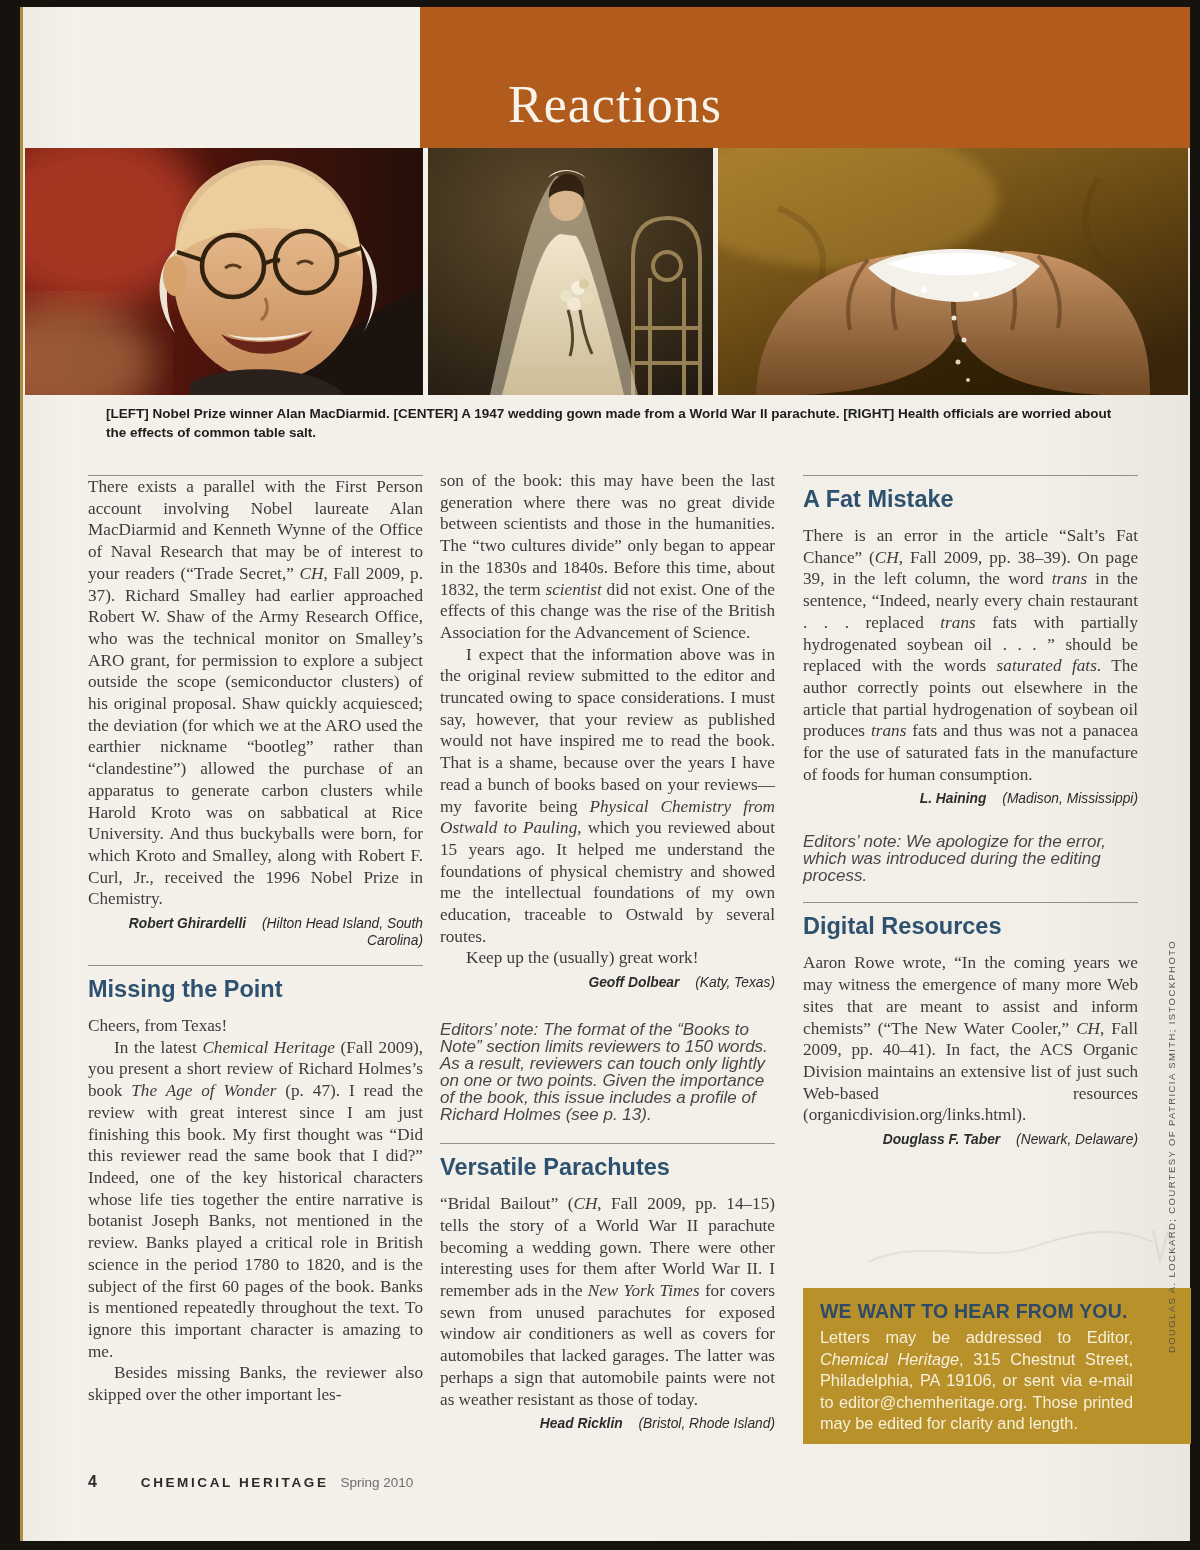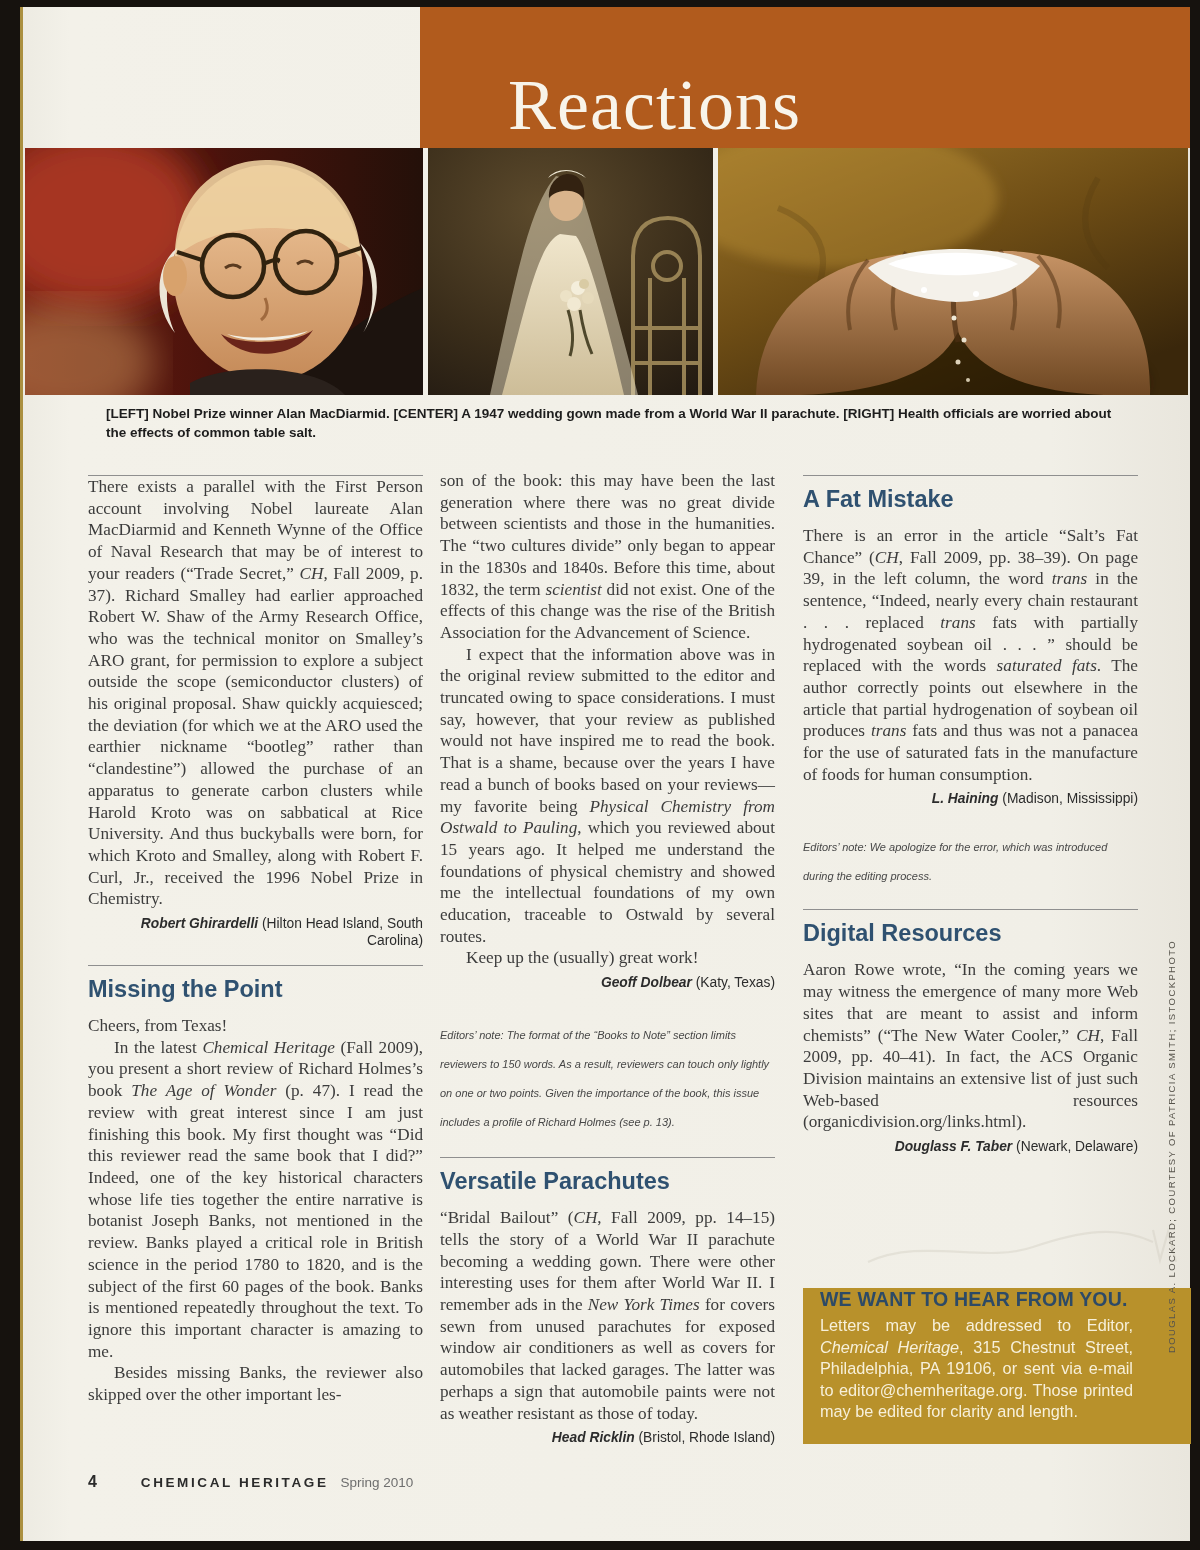--- a/index.html
+++ b/index.html
@@ -4,47 +4,47 @@
 <style>
   html,body{margin:0;padding:0;}
   body{width:1200px;height:1550px;position:relative;background:#16120e;overflow:hidden;
        font-family:"Liberation Serif",serif;}
   .page{position:absolute;left:20px;top:7px;width:1167px;height:1534px;
         background:linear-gradient(90deg,#edebe2 0,#f3f1e9 4%,#f1efe7 88%,#e9e6dd 100%);
         border-left:3px solid #ab9040;}
   
   .band{position:absolute;left:397px;top:0;right:0;height:141px;background:#b15b1d;}
   .masthead{position:absolute;left:88px;top:58px;margin:0;font-family:"Liberation Serif",serif;
-        font-weight:400;font-size:72px;line-height:80px;color:#f8f4ea;letter-spacing:1px;}
+        font-weight:400;font-size:52px;line-height:80px;color:#f8f4ea;letter-spacing:1px;}
   
   .photos{position:absolute;left:2px;top:141px;width:1163px;height:247px;display:flex;gap:5px;}
   .photo{height:247px;overflow:hidden;background:#222;}
   .photo svg{display:block;}
   
   .caption{position:absolute;left:83px;top:398px;width:1008px;margin:0;
         font-family:"Liberation Sans",sans-serif;font-size:13.5px;font-weight:bold;
         line-height:1.4;color:#1d1d1d;}
   
   .col{position:absolute;top:455px;width:335px;font-size:17.2px;line-height:21.7px;
         color:#3c3c3c;text-align:justify;}
   .col1{left:65px;} .col2{left:417px;} .col3{left:780px;}
   .rule{border:none;border-top:1px solid #8f8f8f;margin:0;}
   .col h2{font-family:"Liberation Sans",sans-serif;font-size:23.5px;line-height:26px;
         font-weight:bold;color:#2f5170;margin:10px 0 13px 0;text-align:left;}
   .col p{margin:0;}
   .col p.ind{text-indent:26px;}
   .sig{margin-top:5px;text-align:right;font-family:"Liberation Sans",sans-serif;
         font-size:13.8px;line-height:17px;color:#2c2c2c;}
   .sig .nm{font-weight:bold;font-style:italic;}
-  .sig .loc{}
-  .ednote{font-family:"Liberation Sans",sans-serif;font-style:italic;font-size:11px;
-        line-height:29px;color:#474747;text-align:left;}
+  .sig .loc{font-style:italic;padding-left:12px;}
+  .ednote{font-family:"Liberation Sans",sans-serif;font-style:italic;font-size:17px;
+        line-height:17px;color:#474747;text-align:left;}
   
   .callout{position:absolute;left:780px;top:1281px;width:388px;height:156px;
-        background:#b8912b;box-sizing:border-box;padding:0 58px 0 17px;}
+        background:#b8912b;box-sizing:border-box;padding:12px 58px 0 17px;}
   .callout h3{margin:0 0 4px 0;font-family:"Liberation Sans",sans-serif;font-size:19.5px;
         color:#2d4a66;letter-spacing:.2px;}
   .callout .cbody{font-family:"Liberation Sans",sans-serif;font-size:16.3px;line-height:21.5px;
         color:#f7f0da;text-align:justify;}
   
   .photo-credit{position:absolute;right:13px;top:933px;margin:0;
         font-family:"Liberation Sans",sans-serif;font-size:9.5px;letter-spacing:1.4px;
         color:#57544c;writing-mode:vertical-rl;transform:rotate(180deg);white-space:nowrap;}
   
   .footer{position:absolute;left:65px;top:1466px;font-family:"Liberation Sans",sans-serif;

